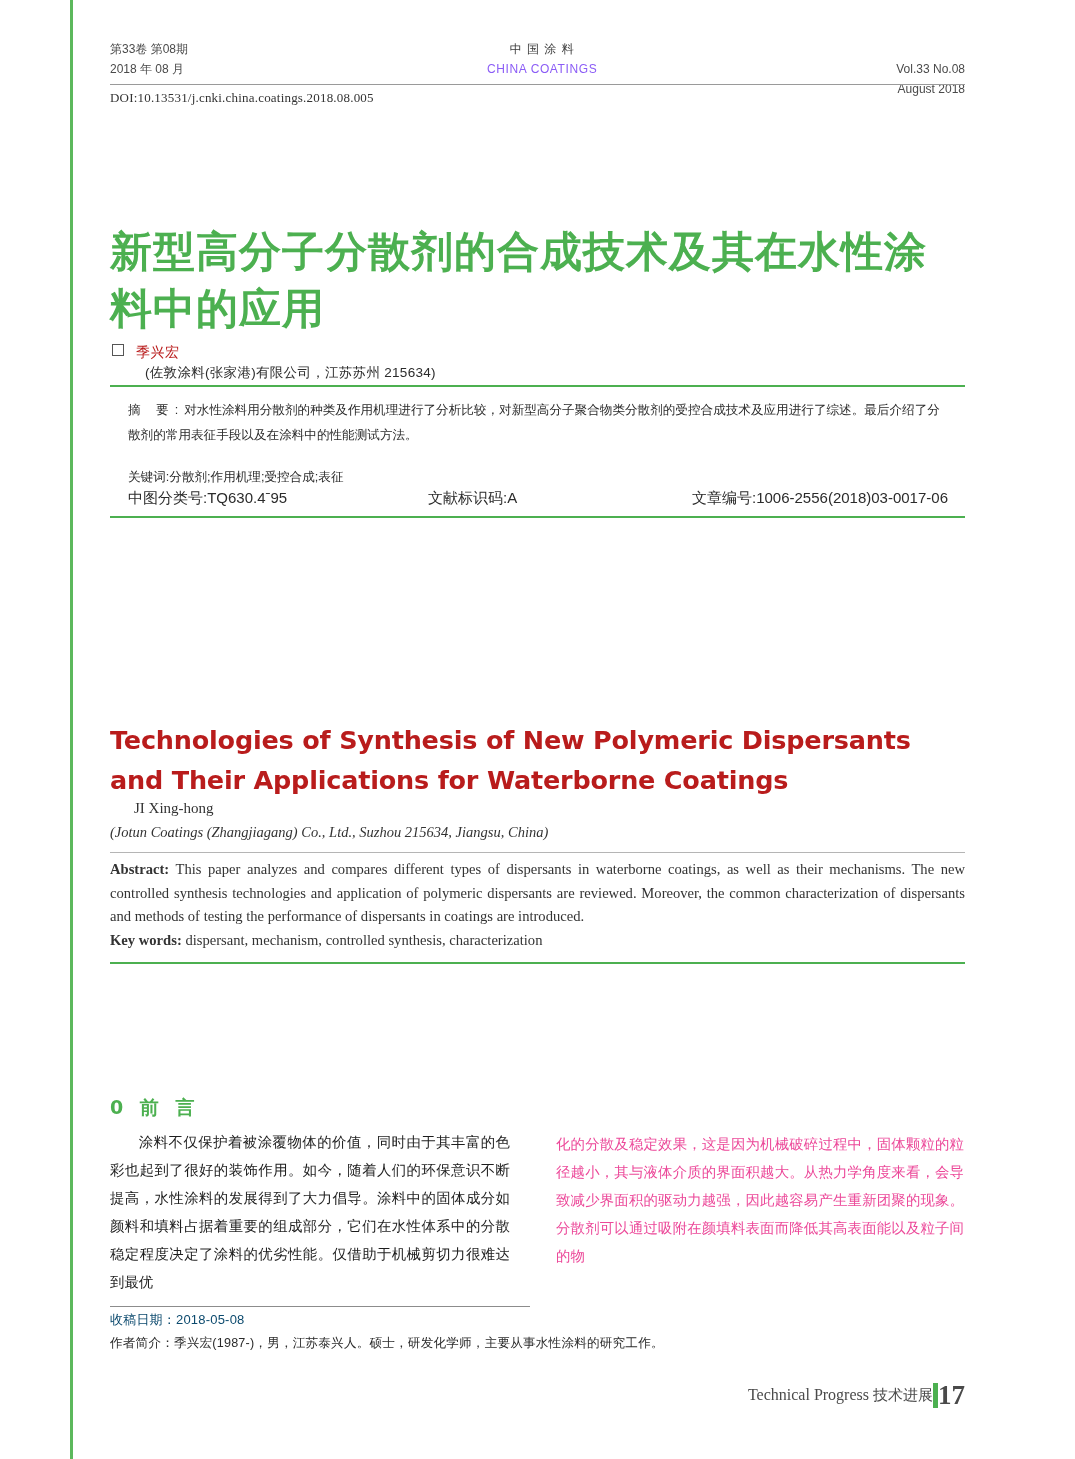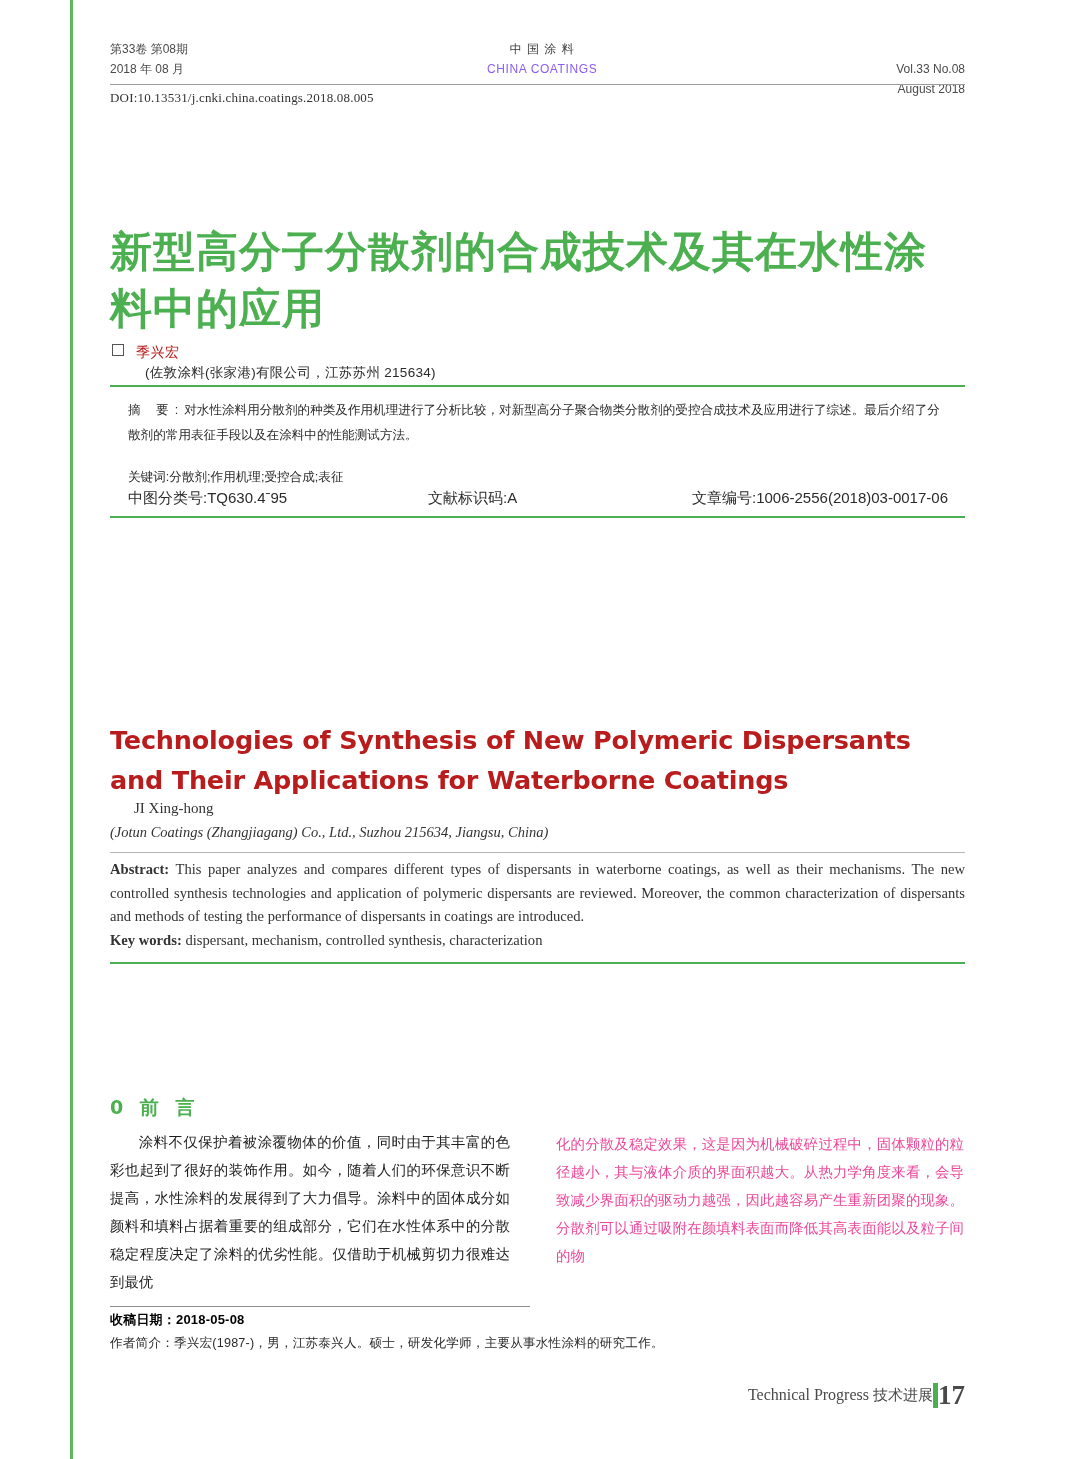--- a/index.html
+++ b/index.html
@@ -278,23 +278,22 @@
     top: 1306px;
     width: 420px;
     height: 1px;
     background: #8c8c8c;
   }
   .foot1 {
     position: absolute;
     left: 110px;
     top: 1311px;
     font-size: 13px;
-    color: #000000;
+    color: #0c4a6e;
     letter-spacing: 0.2px;
-    font-weight: bold;
   }
   .foot2 {
     position: absolute;
     left: 110px;
     top: 1335px;
     width: 700px;
     font-size: 12.6px;
     color: #2b2b2b;
     letter-spacing: 0.2px;
   }

